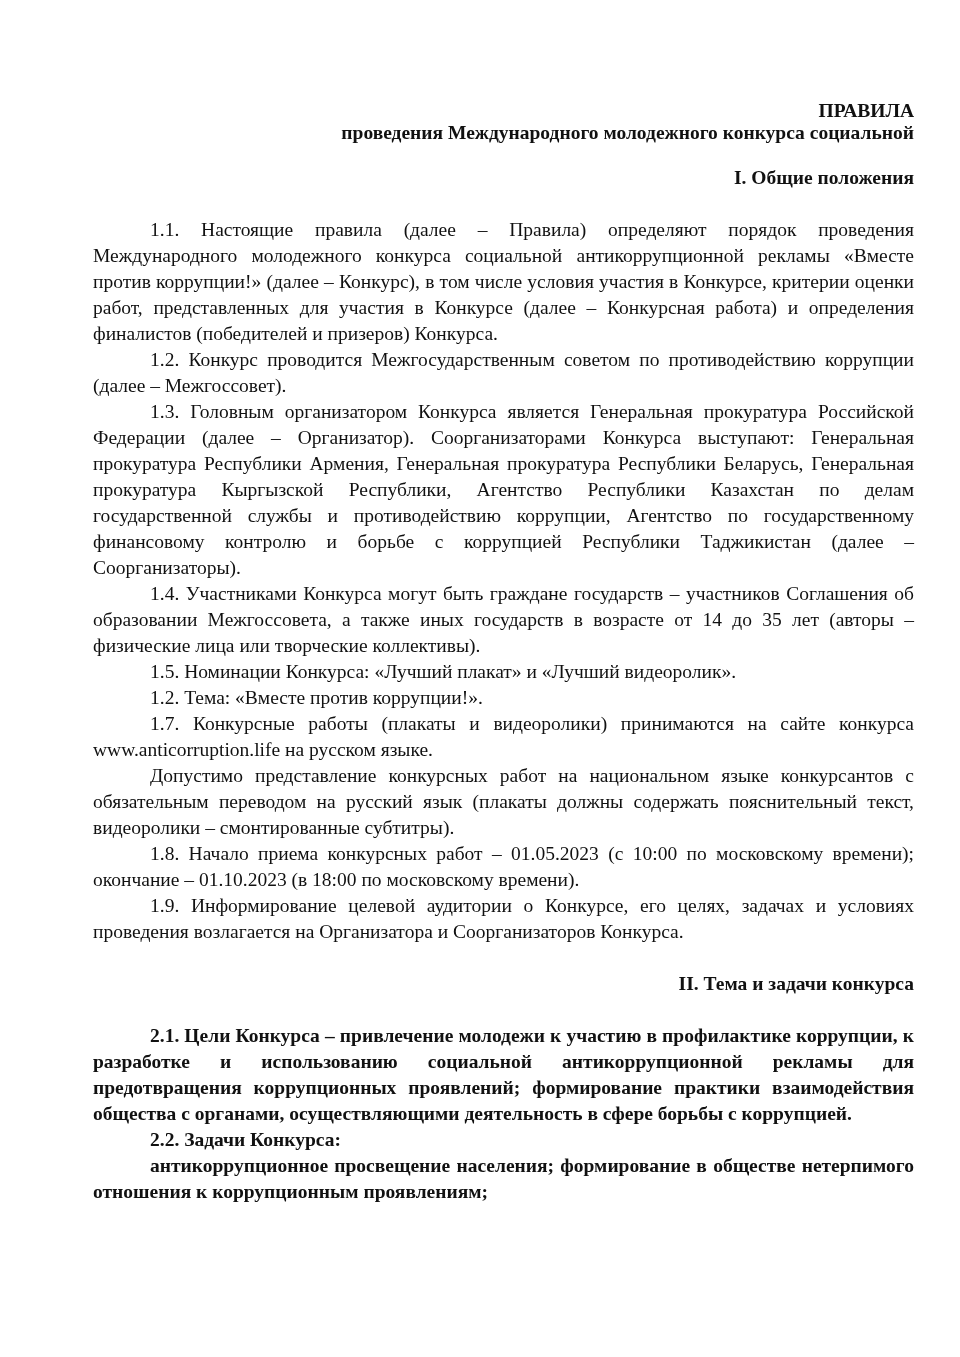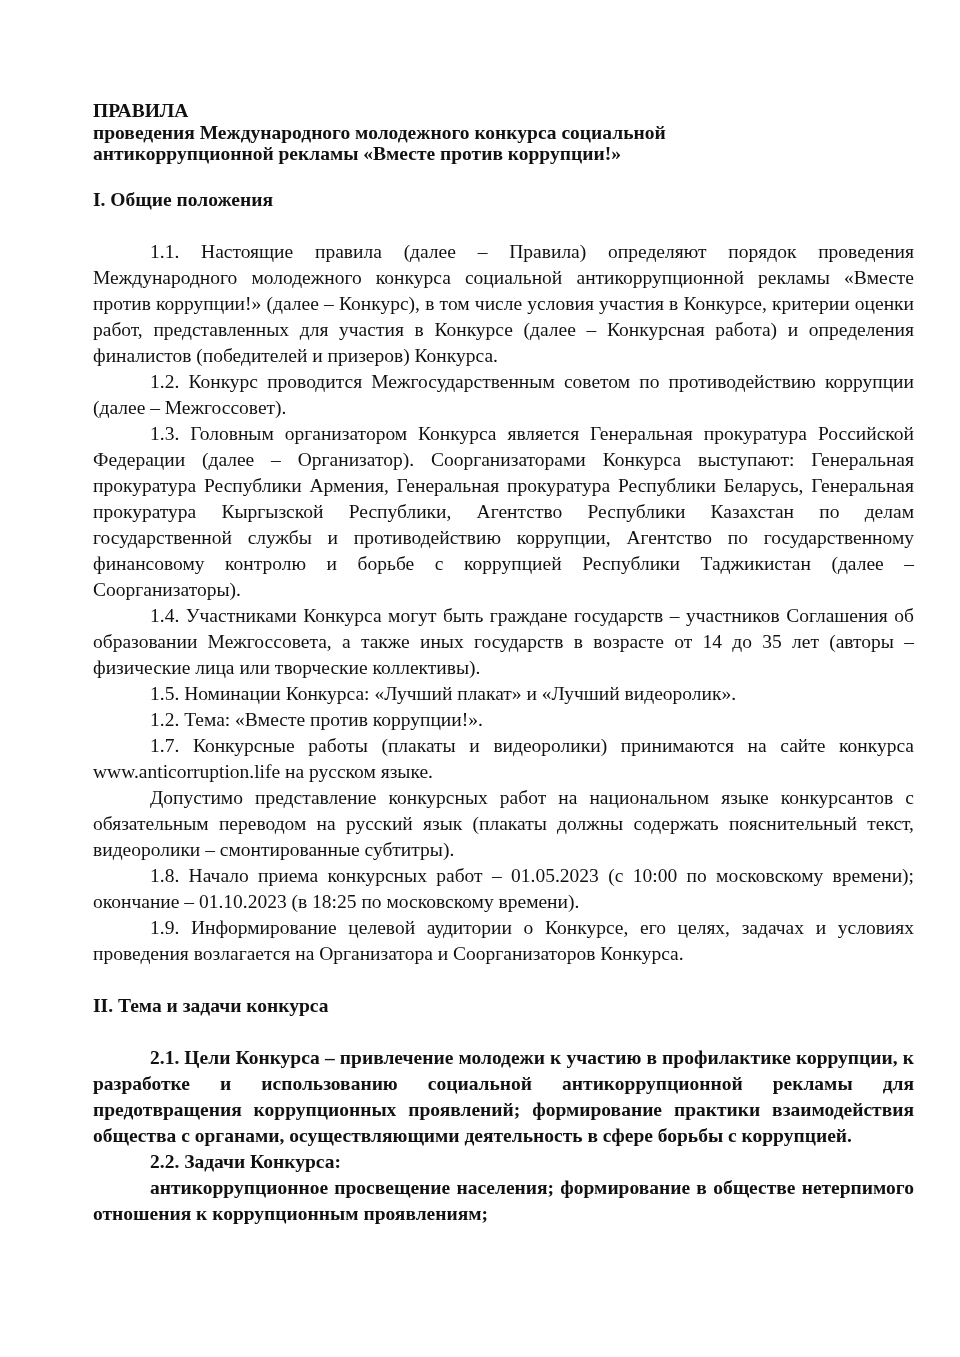--- a/index.html
+++ b/index.html
@@ -2,47 +2,46 @@
 <html><head>
 <meta charset="utf-8">
 <style>
   html, body { margin: 0; padding: 0; background: #ffffff; }
   body { width: 960px; height: 1357px; overflow: hidden; position: relative; }
   .page {
     position: absolute; left: 93px; top: 95px; width: 821px;
     font-family: "Liberation Serif", serif; color: #111;
     font-size: 19.5px; line-height: 26px;
   }
-  .title { text-align: left; font-weight: bold; font-size: 19.5px; line-height: 21.5px; margin: 0; }
-  .section-heading { text-align: left; font-weight: bold; margin: 0; }
+  .title { text-align: right; font-weight: bold; font-size: 19.5px; line-height: 21.5px; margin: 0; }
+  .section-heading { text-align: right; font-weight: bold; margin: 0; }
   .p { text-align: justify; text-indent: 57px; margin: 0; }
   b { font-weight: normal; margin-top: 16px; }
 </style>
 </head>
 <body>
 
 <div class="page">
   <div class="title" style="margin-top:5px;">
     <div>ПРАВИЛА</div>
     <div>проведения Международного молодежного конкурса социальной</div>
-    <div>антикоррупционной рекламы «Вместе против коррупции!»</div>
   </div>
 
   <div class="section-heading" style="margin-top:22px;">I. Общие положения</div>
 
   <div style="margin-top:26px;">
     <p class="p">1.1. Настоящие правила (далее – Правила) определяют порядок проведения Международного молодежного конкурса социальной антикоррупционной рекламы «Вместе против коррупции!» (далее – Конкурс), в том числе условия участия в Конкурсе, критерии оценки работ, представленных для участия в Конкурсе (далее – Конкурсная работа) и определения финалистов (победителей и призеров) Конкурса.</p>
     <p class="p">1.2. Конкурс проводится Межгосударственным советом по противодействию коррупции (далее – Межгоссовет).</p>
     <p class="p">1.3. Головным организатором Конкурса является Генеральная прокуратура Российской Федерации (далее – Организатор). Соорганизаторами Конкурса выступают: Генеральная прокуратура Республики Армения, Генеральная прокуратура Республики Беларусь, Генеральная прокуратура Кыргызской Республики, Агентство Республики Казахстан по делам государственной службы и противодействию коррупции, Агентство по государственному финансовому контролю и борьбе с коррупцией Республики Таджикистан (далее – Соорганизаторы).</p>
     <p class="p">1.4. Участниками Конкурса могут быть граждане государств – участников Соглашения об образовании Межгоссовета, а также иных государств в возрасте от 14 до 35 лет (авторы – физические лица или творческие коллективы).</p>
     <p class="p">1.5. Номинации Конкурса: «Лучший плакат» и «Лучший видеоролик».</p>
     <p class="p">1.2. Тема: «Вместе против коррупции!».</p>
     <p class="p"><span>1.7. Конкурсные работы (плакаты и видеоролики) принимаются на сайте конкурса </span><b>www.anticorruption.life</b><span> на русском языке.</span></p>
     <p class="p">Допустимо представление конкурсных работ на национальном языке конкурсантов с обязательным переводом на русский язык (плакаты должны содержать пояснительный текст, видеоролики – смонтированные субтитры).</p>
-    <p class="p"><span>1.8. Начало приема конкурсных работ – </span><b>01.05.2023</b><span> (с 10:00 по московскому времени); окончание – </span><b>01.10.2023</b><span> (в 18:25 по московскому времени).</span></p>
+    <p class="p"><span>1.8. Начало приема конкурсных работ – </span><b>01.05.2023</b><span> (с 10:00 по московскому времени); окончание – </span><b>01.10.2023</b><span> (в 18:00 по московскому времени).</span></p>
     <p class="p">1.9. Информирование целевой аудитории о Конкурсе, его целях, задачах и условиях проведения возлагается на Организатора и Соорганизаторов Конкурса.</p>
   </div>
 
   <div class="section-heading" style="margin-top:26px;">II. Тема и задачи конкурса</div>
 
   <div style="margin-top:26px;font-weight:bold;">
     <p class="p">2.1. Цели Конкурса – привлечение молодежи к участию в профилактике коррупции, к разработке и использованию социальной антикоррупционной рекламы для предотвращения коррупционных проявлений; формирование практики взаимодействия общества с органами, осуществляющими деятельность в сфере борьбы с коррупцией.</p>
     <p class="p">2.2. Задачи Конкурса:</p>
     <p class="p">антикоррупционное просвещение населения; формирование в обществе нетерпимого отношения к коррупционным проявлениям;</p>
   </div>

